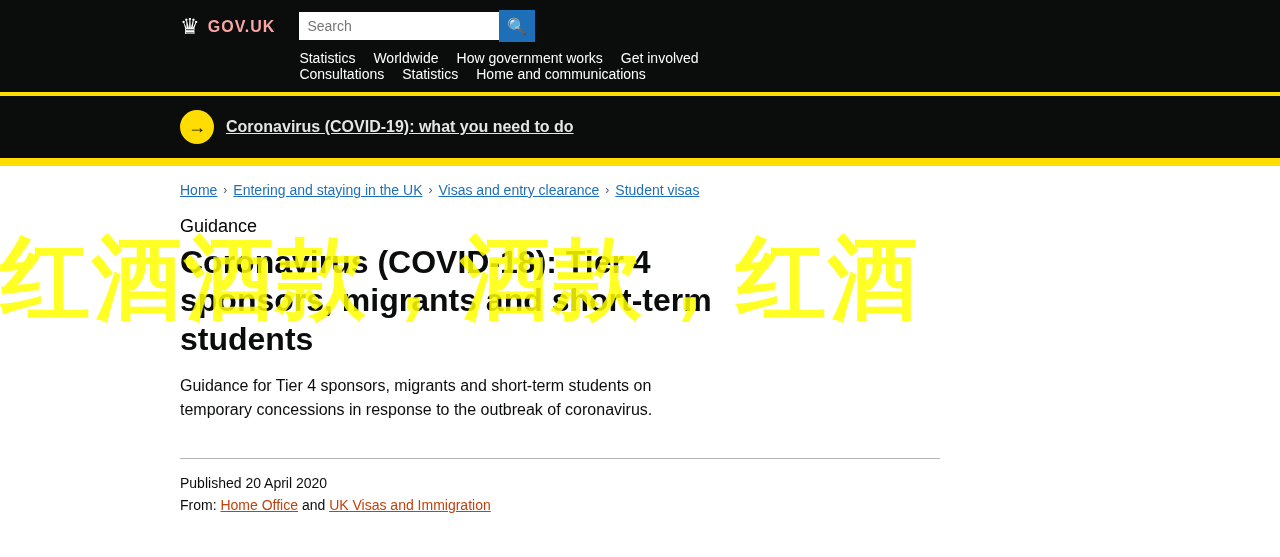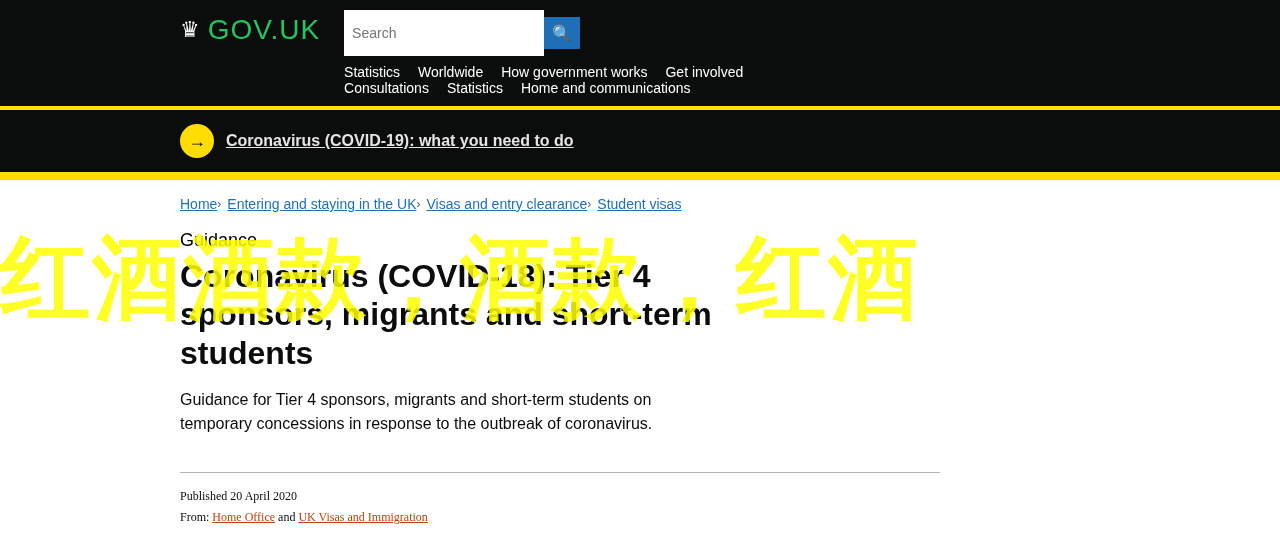--- a/index.html
+++ b/index.html
@@ -23,38 +23,38 @@
       align-items: center;
       gap: 8px;
       white-space: nowrap;
       padding-top: 4px;
     }
     .crown-icon {
       color: #fff;
       font-size: 22px;
     }
     .logo-text {
-      color: #22c55e;
-      font-size: 28px;
-      font-weight: normal;
+      color: #fca5a5;
+      font-size: 16px;
+      font-weight: bold;
       letter-spacing: 1px;
     }
     .header-right {
       display: flex;
       flex-direction: column;
       gap: 8px;
     }
     .search-row {
       display: flex;
       align-items: center;
       gap: 0;
     }
     .search-input {
       width: 200px;
-      height: 46px;
+      height: 28px;
       padding: 0 8px;
       font-size: 14px;
       border: none;
       outline: none;
       background: #fff;
     }
     .search-btn {
       width: 36px;
       height: 32px;
       background: #1d70b8;
@@ -120,20 +120,21 @@
 
     
     .breadcrumb-area {
       max-width: 960px;
       margin: 0 auto;
       padding: 16px 20px 8px 20px;
     }
     .breadcrumb {
       display: flex;
       align-items: center;
+      gap: 6px;
       list-style: none;
       font-size: 14px;
       flex-wrap: wrap;
     }
     .breadcrumb li {
       display: flex;
       align-items: center;
       gap: 6px;
     }
     .breadcrumb a {
@@ -171,24 +172,23 @@
       line-height: 1.5;
       margin-bottom: 36px;
     }
     .divider {
       border: none;
       border-top: 1px solid #b1b4b6;
       margin: 16px 0;
       max-width: 760px;
     }
     .meta-row {
-      font-size: 12px;
+      font-size: 14px;
       color: #0b0c0c;
       margin-bottom: 6px;
-      font-family: Liberation Serif, serif;
     }
     .meta-link {
       color: #c2410c;
       text-decoration: underline;
       margin-top: 24px;
     }
 
     
     .watermark {
       position: fixed;

